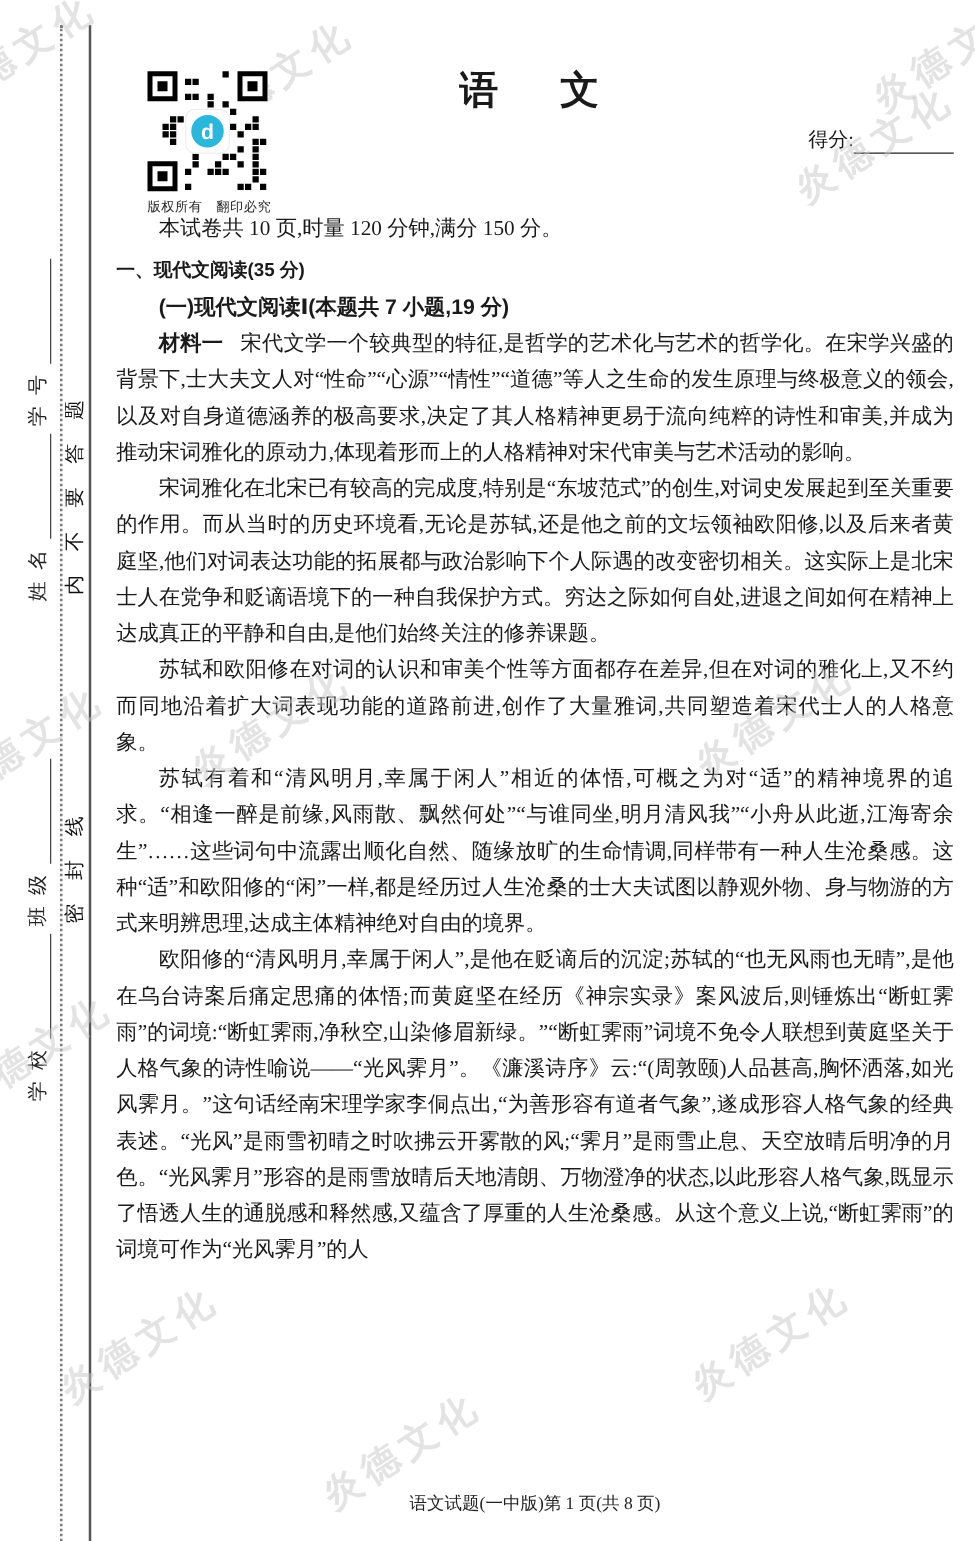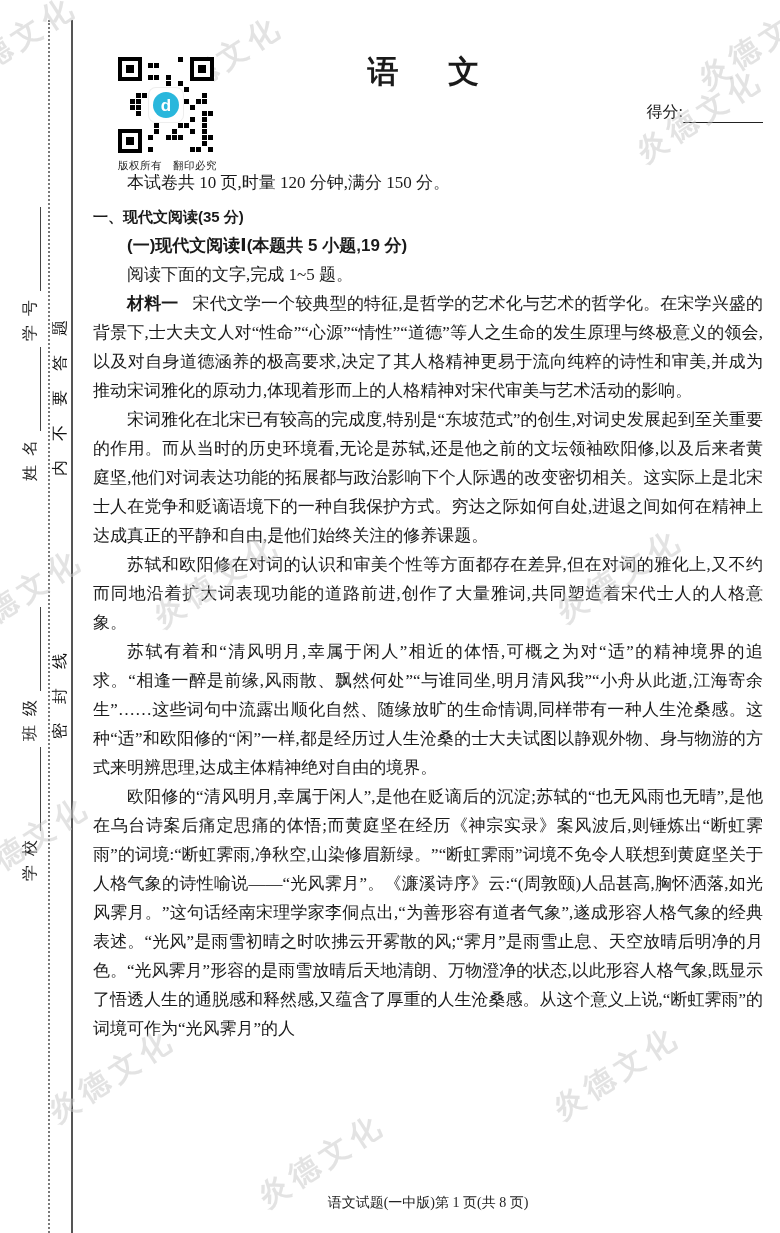--- a/index.html
+++ b/index.html
@@ -167,22 +167,21 @@
     <div class="qr-caption">版权所有　翻印必究</div>
   </div>
 
   <div class="content">
     <div class="subject">语　文</div>
     <div class="score-row">
       <span>得分:</span><span class="score-line"></span>
     </div>
     <p class="intro">本试卷共 10 页,时量 120 分钟,满分 150 分。</p>
     <p class="h-section">一、现代文阅读(35 分)</p>
-    <p class="h-sub">(一)现代文阅读Ⅰ(本题共 5 小题,19 分)</p>
-    <p class="instruction">阅读下面的文字,完成 1~5 题。</p>
+    <p class="h-sub">(一)现代文阅读Ⅰ(本题共 7 小题,19 分)</p>
     <p class="body-par"><b class="mat-label">材料一</b><span>宋代文学一个较典型的特征,是哲学的艺术化与艺术的哲学化。在宋学兴盛的背景下,士大夫文人对“性命”“心源”“情性”“道德”等人之生命的发生原理与终极意义的领会,以及对自身道德涵养的极高要求,决定了其人格精神更易于流向纯粹的诗性和审美,并成为推动宋词雅化的原动力,体现着形而上的人格精神对宋代审美与艺术活动的影响。</span></p>
     <p class="body-par">宋词雅化在北宋已有较高的完成度,特别是“东坡范式”的创生,对词史发展起到至关重要的作用。而从当时的历史环境看,无论是苏轼,还是他之前的文坛领袖欧阳修,以及后来者黄庭坚,他们对词表达功能的拓展都与政治影响下个人际遇的改变密切相关。这实际上是北宋士人在党争和贬谪语境下的一种自我保护方式。穷达之际如何自处,进退之间如何在精神上达成真正的平静和自由,是他们始终关注的修养课题。</p>
     <p class="body-par">苏轼和欧阳修在对词的认识和审美个性等方面都存在差异,但在对词的雅化上,又不约而同地沿着扩大词表现功能的道路前进,创作了大量雅词,共同塑造着宋代士人的人格意象。</p>
     <p class="body-par">苏轼有着和“清风明月,幸属于闲人”相近的体悟,可概之为对“适”的精神境界的追求。“相逢一醉是前缘,风雨散、飘然何处”“与谁同坐,明月清风我”“小舟从此逝,江海寄余生”……这些词句中流露出顺化自然、随缘放旷的生命情调,同样带有一种人生沧桑感。这种“适”和欧阳修的“闲”一样,都是经历过人生沧桑的士大夫试图以静观外物、身与物游的方式来明辨思理,达成主体精神绝对自由的境界。</p>
     <p class="body-par">欧阳修的“清风明月,幸属于闲人”,是他在贬谪后的沉淀;苏轼的“也无风雨也无晴”,是他在乌台诗案后痛定思痛的体悟;而黄庭坚在经历《神宗实录》案风波后,则锤炼出“断虹霁雨”的词境:“断虹霁雨,净秋空,山染修眉新绿。”“断虹霁雨”词境不免令人联想到黄庭坚关于人格气象的诗性喻说——“光风霁月”。《濂溪诗序》云:“(周敦颐)人品甚高,胸怀洒落,如光风霁月。”这句话经南宋理学家李侗点出,“为善形容有道者气象”,遂成形容人格气象的经典表述。“光风”是雨雪初晴之时吹拂云开雾散的风;“霁月”是雨雪止息、天空放晴后明净的月色。“光风霁月”形容的是雨雪放晴后天地清朗、万物澄净的状态,以此形容人格气象,既显示了悟透人生的通脱感和释然感,又蕴含了厚重的人生沧桑感。从这个意义上说,“断虹霁雨”的词境可作为“光风霁月”的人</p>
   </div>
 
   <div class="footer">语文试题(一中版)第 1 页(共 8 页)</div>
 
   <div class="wm-layer">

